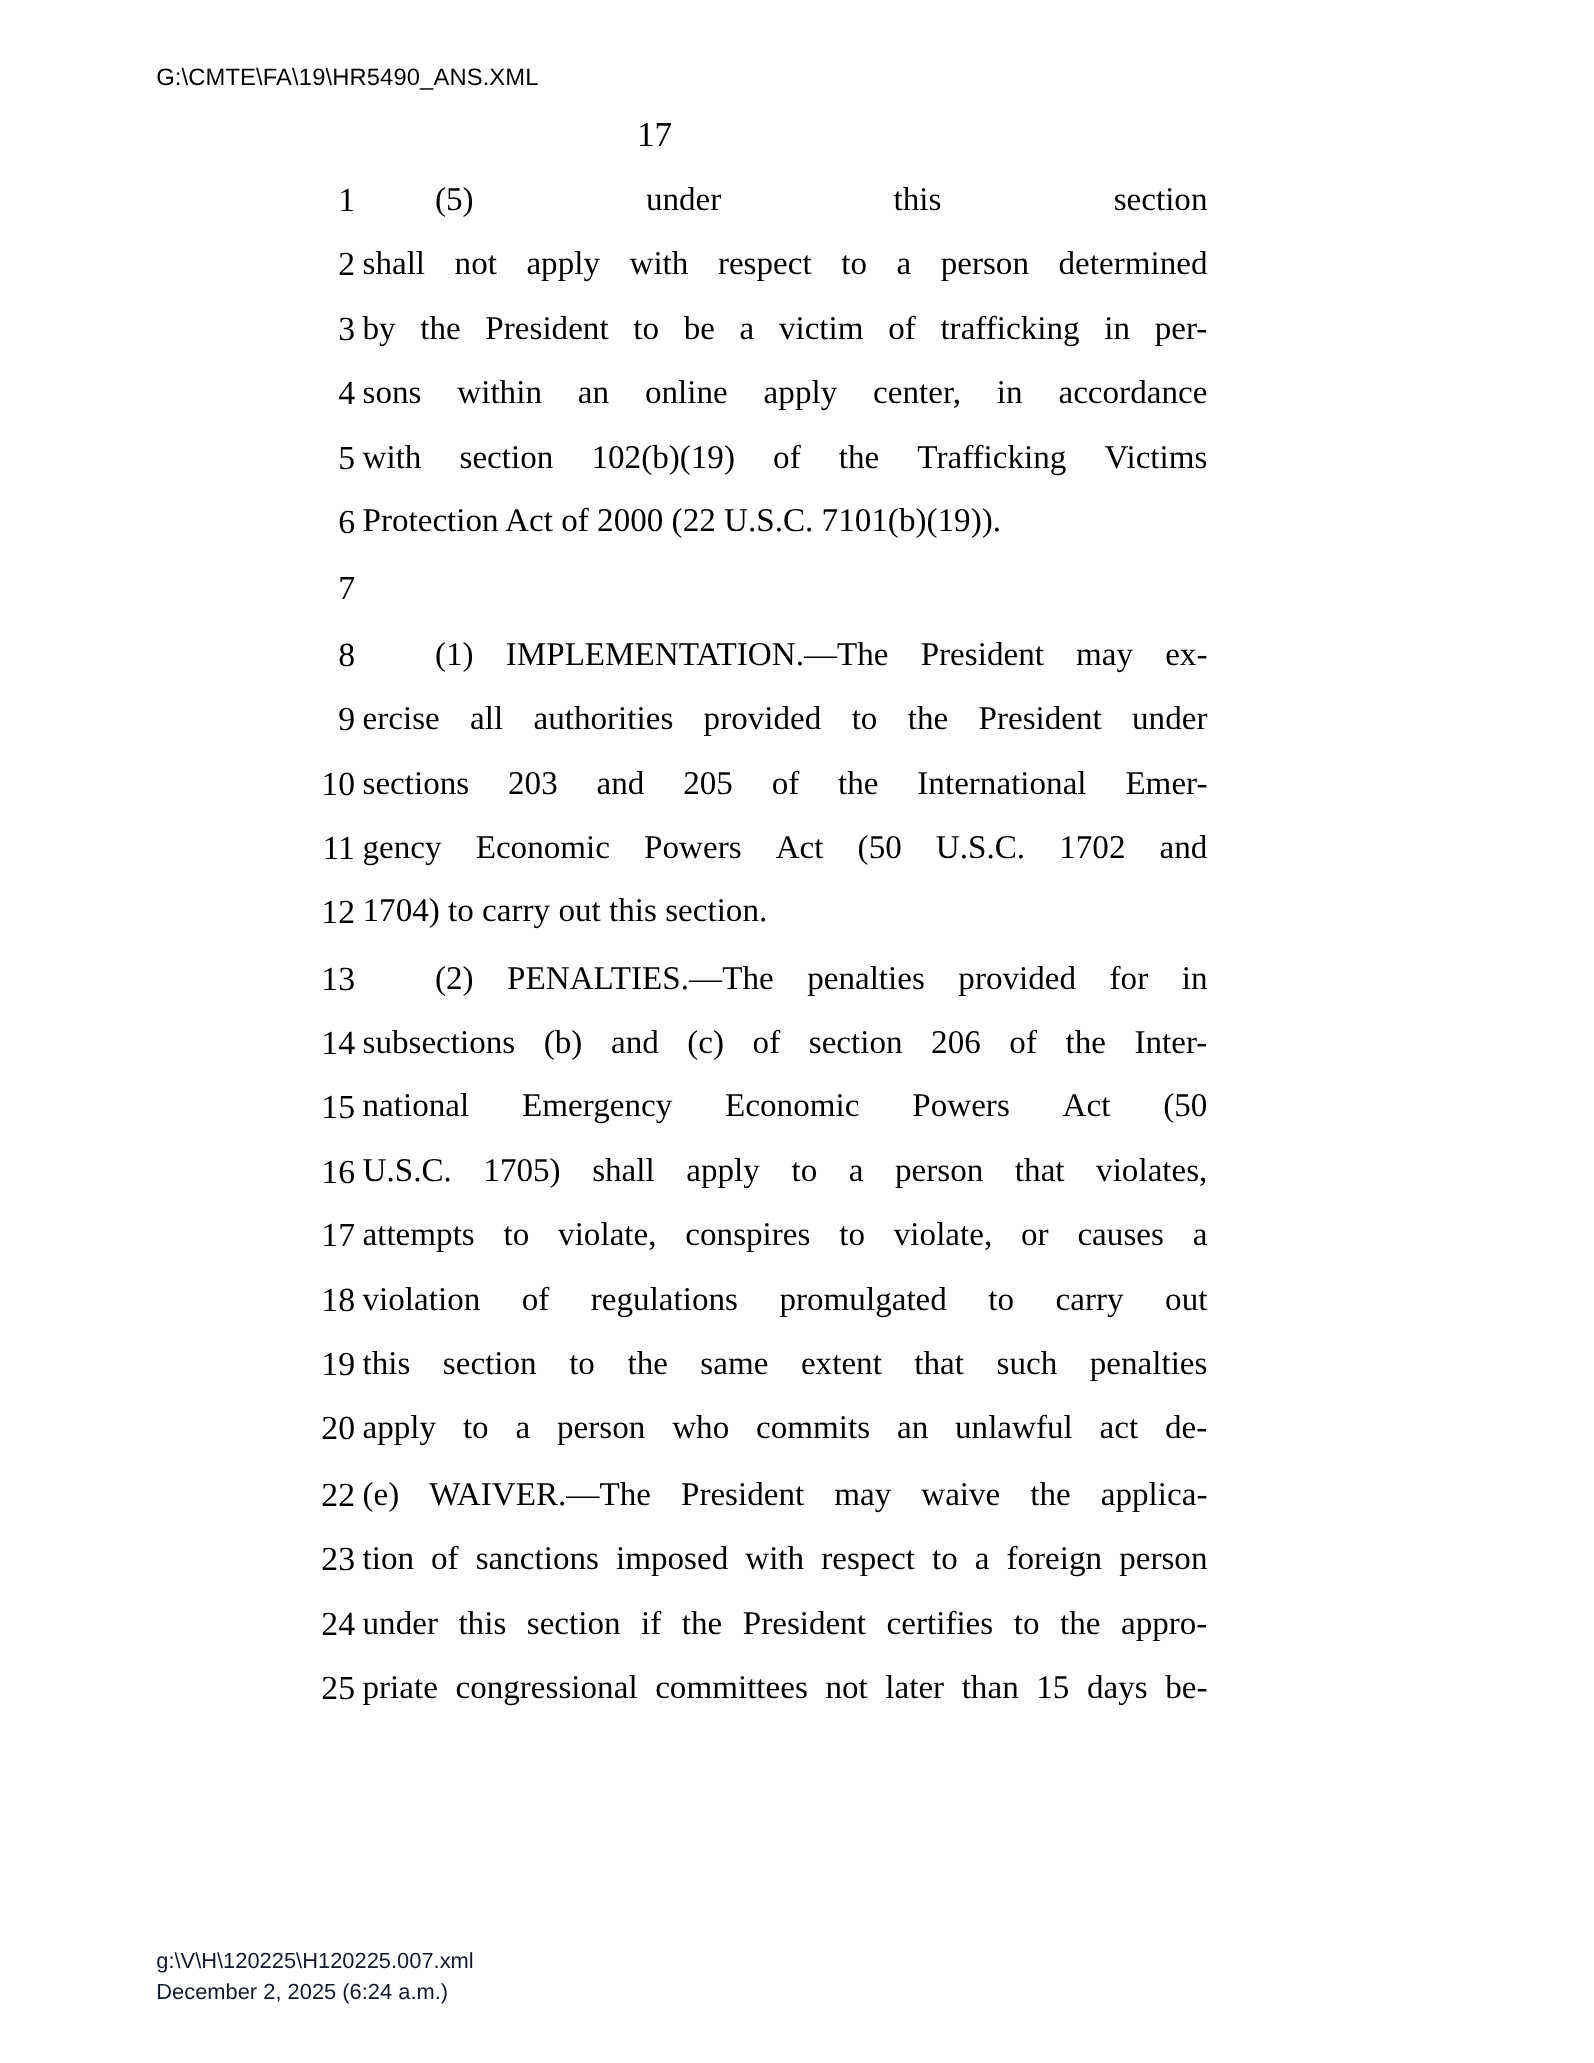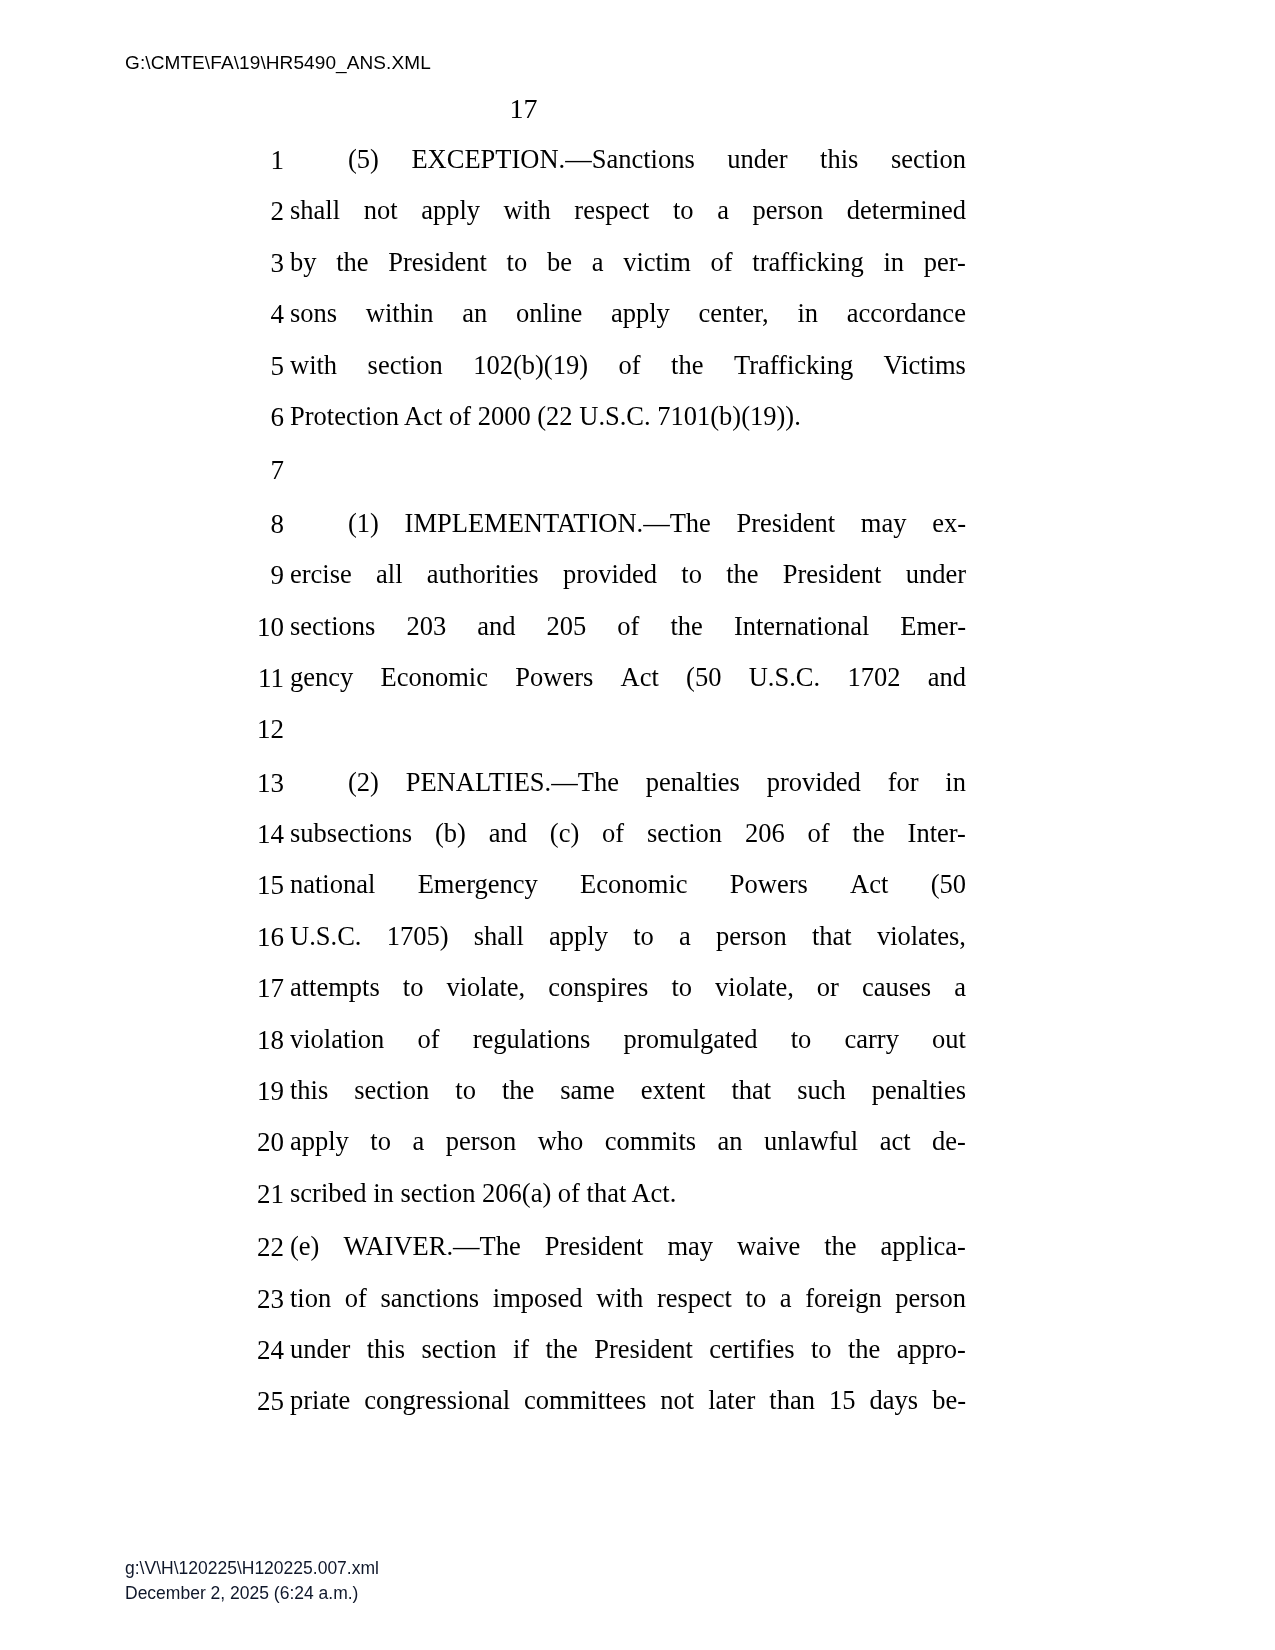--- a/index.html
+++ b/index.html
@@ -119,21 +119,20 @@
   <div class="page-number">
     <span class="pn-inner">17</span>
   </div>
 
   <div class="body-block" id="body-block">
       <div class="line-row" style="margin-top: 2px;">
         <div class="line-num">1</div>
         <div class="line-text">
           <div class="just indent-1" style="margin-left: 0px;">
             <span class="flow">(5)</span>
-            <span class="flow"><span class="sc">EXCEPTION.</span>—Sanctions</span>
             <span class="flow">under</span>
             <span class="flow">this</span>
             <span class="flow">section</span>
           </div>
         </div>
       </div>
       <div class="line-row">
         <div class="line-num">2</div>
         <div class="line-text">
           <div class="just">
@@ -255,20 +254,21 @@
             <span class="flow">Act</span>
             <span class="flow">(50</span>
             <span class="flow">U.S.C.</span>
             <span class="flow">1702</span>
             <span class="flow">and</span>
           </div>
         </div>
       </div>
       <div class="line-row">
         <div class="line-num">12</div>
+        <div class="line-text"><span>1704) to carry out this section.</span></div>
       </div>
       <div class="line-row" style="margin-top: 2px;">
         <div class="line-num">13</div>
         <div class="line-text">
           <div class="just indent-1" style="margin-left: 0px;">
             <span class="flow">(2)</span>
             <span class="flow"><span class="sc">PENALTIES.</span>—The</span>
             <span class="flow">penalties</span>
             <span class="flow">provided</span>
             <span class="flow">for</span>
@@ -377,24 +377,20 @@
             <span class="flow">a</span>
             <span class="flow">person</span>
             <span class="flow">who</span>
             <span class="flow">commits</span>
             <span class="flow">an</span>
             <span class="flow">unlawful</span>
             <span class="flow">act</span>
             <span class="flow">de-</span>
           </div>
         </div>
-      </div>
-      <div class="line-row">
-        <div class="line-num">21</div>
-        <div class="line-text"><span>scribed in section 206(a) of that Act.</span></div>
       </div>
       <div class="line-row" style="margin-top: 2px;">
         <div class="line-num">22</div>
         <div class="line-text" style="left: 290px;">
           <div class="just">
             <span class="flow">(e)</span>
             <span class="flow"><span class="sc">WAIVER.</span>—The</span>
             <span class="flow">President</span>
             <span class="flow">may</span>
             <span class="flow">waive</span>

